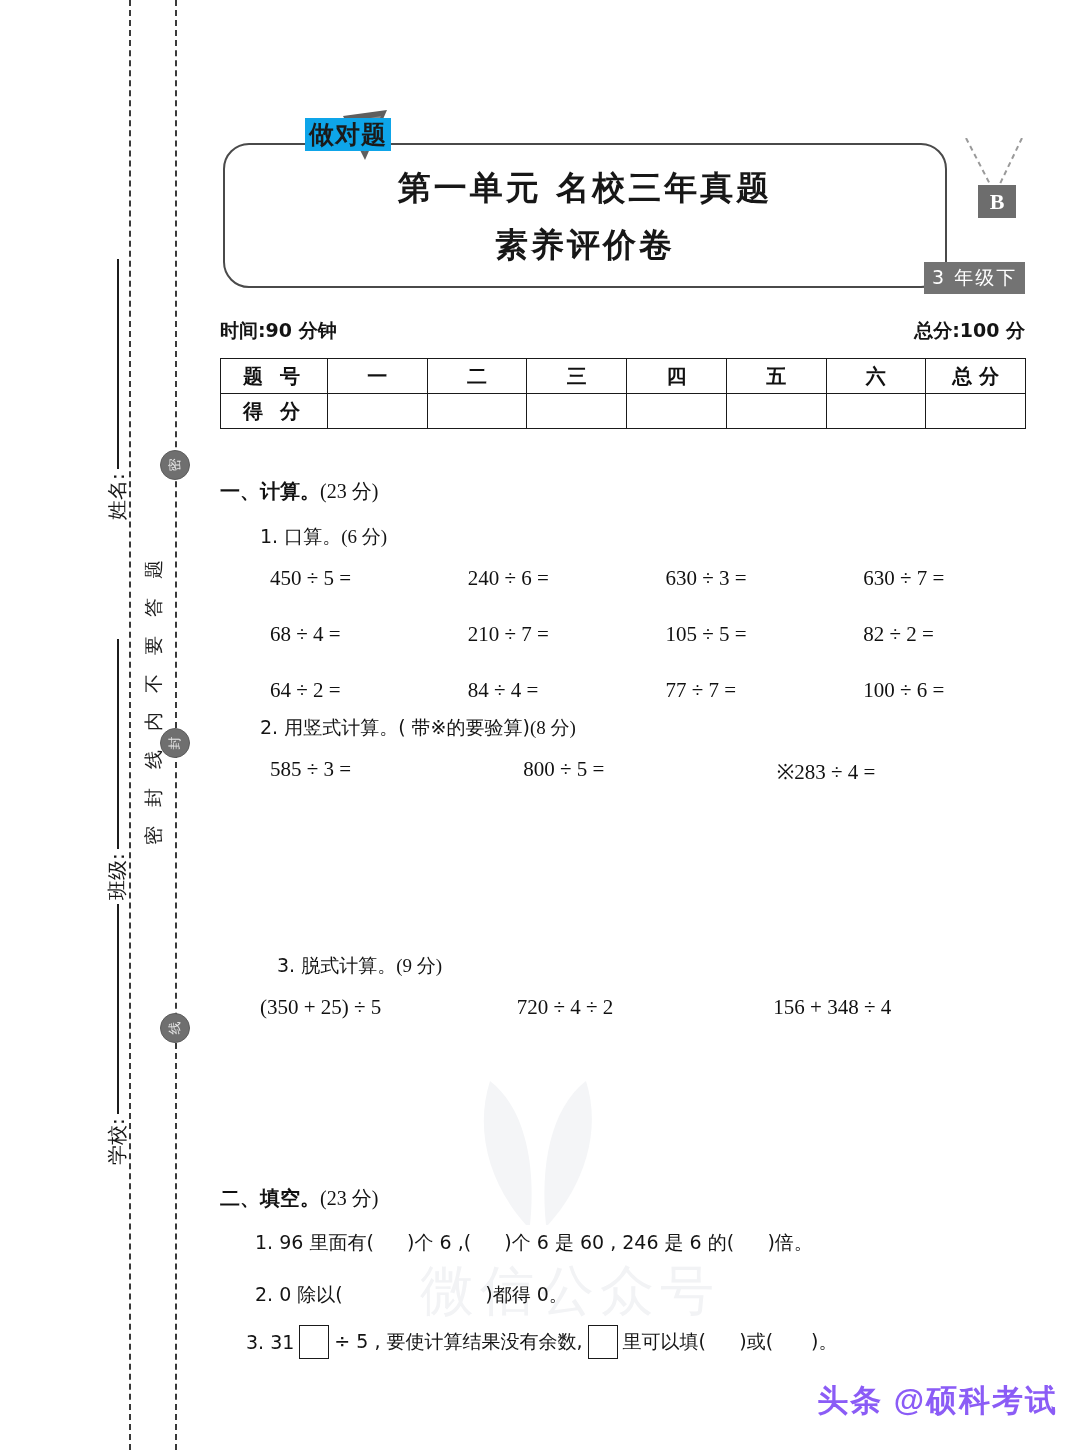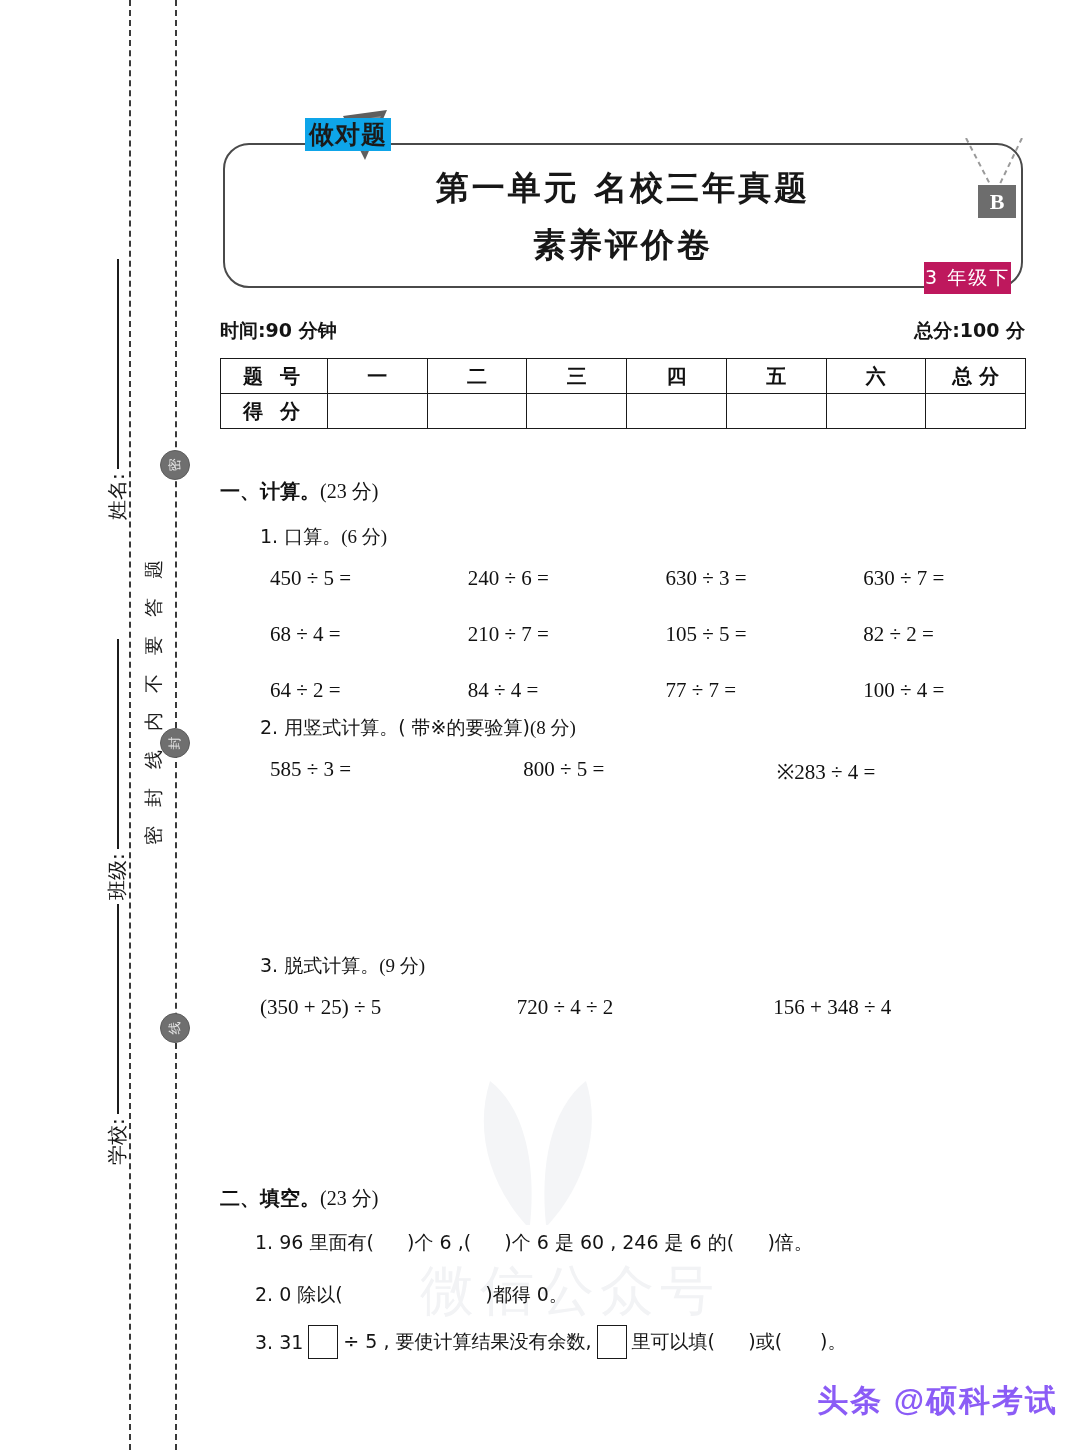--- a/index.html
+++ b/index.html
@@ -121,21 +121,21 @@
     position: absolute;
     left: 215px; top: 0;
     width: 865px; height: 1450px;
     z-index: 3;
   }
 
   
   #title-banner {
     position: absolute;
     left: 8px; top: 143px;
-    width: 800px; height: 145px;
+    width: 724px; height: 145px;
     border: 2px solid #4a4a4a;
     border-radius: 26px;
     background: transparent;
   }
   #title-line1, #title-line2 {
     position: absolute;
     width: 100%;
     text-align: center;
     font-family: "DejaVu Sans", sans-serif;
     font-weight: bold;
@@ -183,25 +183,25 @@
     font-family: "Liberation Serif", serif;
     display: flex;
     align-items: center;
     justify-content: center;
     z-index: 6;
   }
   
   #grade-label {
     position: absolute;
     left: 709px; top: 262px;
-    background: #be185d;
+    background: #737373;
     color: #ffffff;
     font-size: 19px;
     font-family: "DejaVu Sans", sans-serif;
-    padding: 3px 1px;
+    padding: 3px 8px;
     letter-spacing: 2px;
     z-index: 6;
   }
 
   
   #meta-row {
     position: absolute;
     left: 5px; top: 318px;
     width: 805px;
     display: flex;
@@ -426,33 +426,33 @@
     <div class="cell">240 ÷ 6 =</div>
     <div class="cell">630 ÷ 3 =</div>
     <div class="cell">630 ÷ 7 =</div>
     <div class="cell">68 ÷ 4 =</div>
     <div class="cell">210 ÷ 7 =</div>
     <div class="cell">105 ÷ 5 =</div>
     <div class="cell">82 ÷ 2 =</div>
     <div class="cell">64 ÷ 2 =</div>
     <div class="cell">84 ÷ 4 =</div>
     <div class="cell">77 ÷ 7 =</div>
-    <div class="cell">100 ÷ 4 =</div>
+    <div class="cell">100 ÷ 6 =</div>
   </div>
 
   <div class="sub-head" style="left:45px; top:715px;">
     <span>2. 用竖式计算。( 带※的要验算)</span><span class="num">(8 分)</span>
   </div>
   <div class="expr-grid" id="vertical-grid">
     <div class="cell">585 ÷ 3 =</div>
     <div class="cell">800 ÷ 5 =</div>
     <div class="cell">※283 ÷ 4 =</div>
   </div>
 
-  <div class="sub-head" style="left:45px; top:953px;">
+  <div class="sub-head" style="left:62px; top:953px;">
     <span>3. 脱式计算。</span><span class="num">(9 分)</span>
   </div>
   <div class="expr-grid" id="stepwise-grid">
     <div class="cell">(350 + 25) ÷ 5</div>
     <div class="cell">720 ÷ 4 ÷ 2</div>
     <div class="cell">156 + 348 ÷ 4</div>
   </div>
 
   <div class="sec-head" style="left:5px; top:1185px;">
     <span>二、填空。</span><span class="pts">(23 分)</span>
@@ -467,21 +467,21 @@
     <span class="blank-paren">&nbsp;&nbsp;&nbsp;&nbsp;&nbsp;&nbsp;&nbsp;</span>
     <span>)倍。</span>
   </div>
 
   <div class="fib" style="left:40px; top:1282px;text-align:center;">
     <span>2. 0 除以(</span>
     <span class="blank-paren">&nbsp;&nbsp;&nbsp;&nbsp;&nbsp;&nbsp;&nbsp;&nbsp;&nbsp;&nbsp;&nbsp;&nbsp;&nbsp;&nbsp;&nbsp;&nbsp;&nbsp;&nbsp;&nbsp;&nbsp;&nbsp;&nbsp;&nbsp;&nbsp;&nbsp;&nbsp;&nbsp;&nbsp;&nbsp;&nbsp;</span>
     <span>)都得 0。</span>
   </div>
 
-  <div class="fib" style="left:40px; top:1325px;">
+  <div class="fib" style="left:31px; top:1325px;">
     <span>3. 31</span>
     <span class="box-blank"></span>
     <span>÷ 5 , 要使计算结果没有余数,</span>
     <span class="box-blank"></span>
     <span>里可以填(</span>
     <span class="blank-paren">&nbsp;&nbsp;&nbsp;&nbsp;&nbsp;&nbsp;&nbsp;</span>
     <span>)或(</span>
     <span class="blank-paren">&nbsp;&nbsp;&nbsp;&nbsp;&nbsp;&nbsp;&nbsp;&nbsp;</span>
     <span>)。</span>
   </div>

